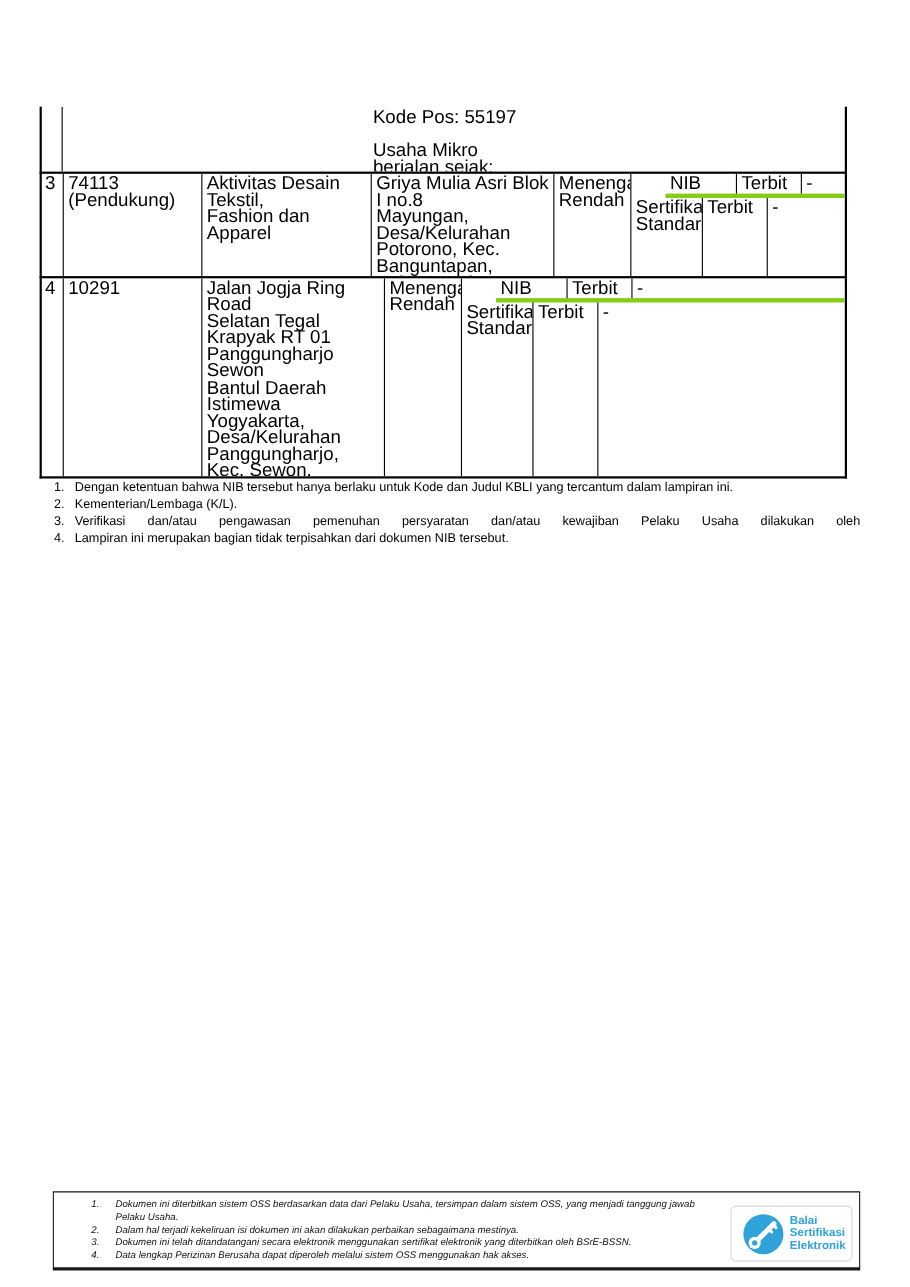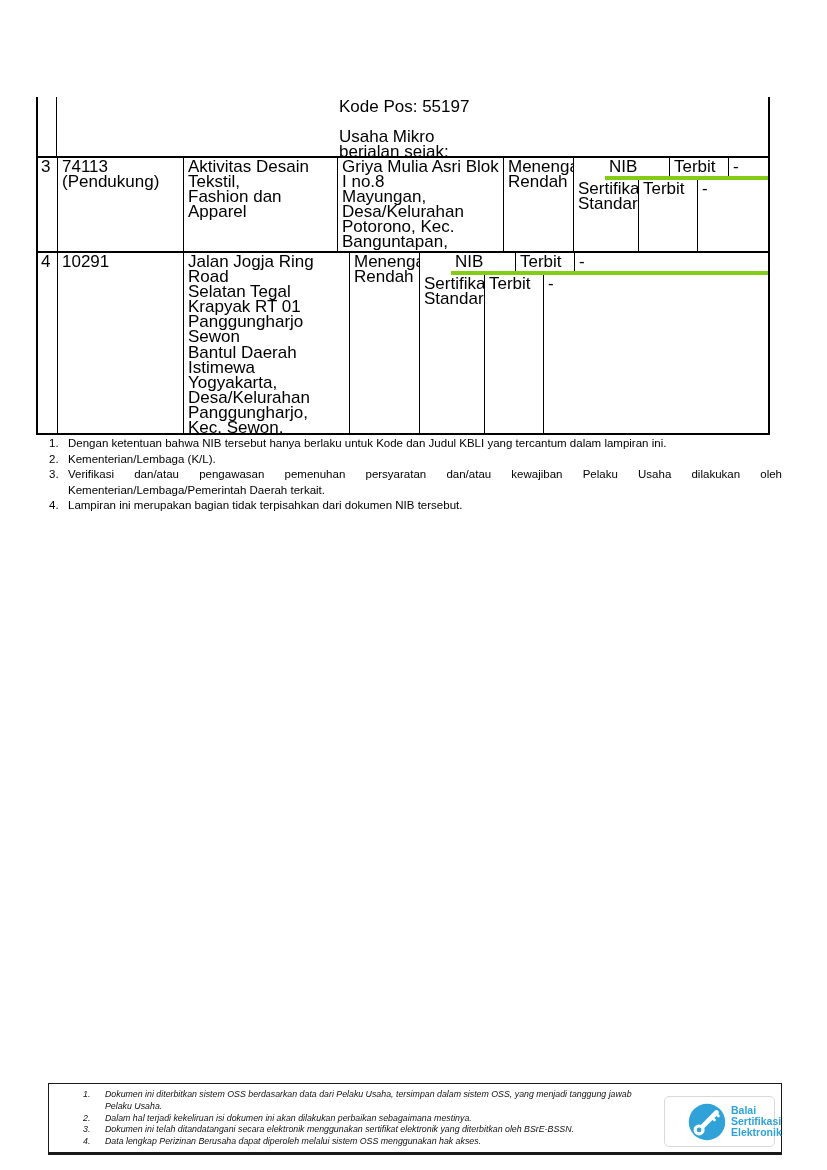--- a/index.html
+++ b/index.html
@@ -41,21 +41,21 @@
   
   .footer-box { position:absolute; left:48px; top:1083px; width:734px; height:72px;
                 border:1.5px solid #1a1a1a; border-bottom-width:3px; background:#fff; }
   .disclaimers { list-style:none; counter-reset:d; margin:5px 0 0 0; padding-left:32px;
                  width:612px; font-size:8.8px; font-style:italic; line-height:11.8px; color:#111; }
   .disclaimers li { counter-increment:d; position:relative; white-space:pre-line;margin-left:24px; }
   .disclaimers li::before { content:counter(d) "."; position:absolute; left:-22px; }
 
   .bsre-logo { position:absolute; left:664px; top:1096px; width:111px; height:51px;
                background:#fff; border:1px solid #d9d9d9; border-radius:5px;
-               display:flex; align-items:center; gap:5px; padding:4px 23px; }
+               display:flex; align-items:center; gap:5px; padding:4px 10px; }
   .bsre-text { font-weight:bold; font-size:10.5px; line-height:11px; letter-spacing:0; }
 </style>
 </head>
 <body>
 
 <div class="page">
 
   <div class="kbli-table">
 
     <div class="trow trow-partial">
@@ -130,21 +130,20 @@
 
   <ol class="notes">
     <li>
       <div>Dengan ketentuan bahwa NIB tersebut hanya berlaku untuk Kode dan Judul KBLI yang tercantum dalam lampiran ini.</div>
     </li>
     <li>
       <div>Kementerian/Lembaga (K/L).</div>
     </li>
     <li>
       <div class="jline">Verifikasi dan/atau pengawasan pemenuhan persyaratan dan/atau kewajiban Pelaku Usaha dilakukan oleh</div>
-      <div>Kementerian/Lembaga/Pemerintah Daerah terkait.</div>
     </li>
     <li>
       <div>Lampiran ini merupakan bagian tidak terpisahkan dari dokumen NIB tersebut.</div>
     </li>
   </ol>
 
   <div class="footer-box">
     <ol class="disclaimers">
       <li>Dokumen ini diterbitkan sistem OSS berdasarkan data dari Pelaku Usaha, tersimpan dalam sistem OSS, yang menjadi tanggung jawab
 Pelaku Usaha.</li>

